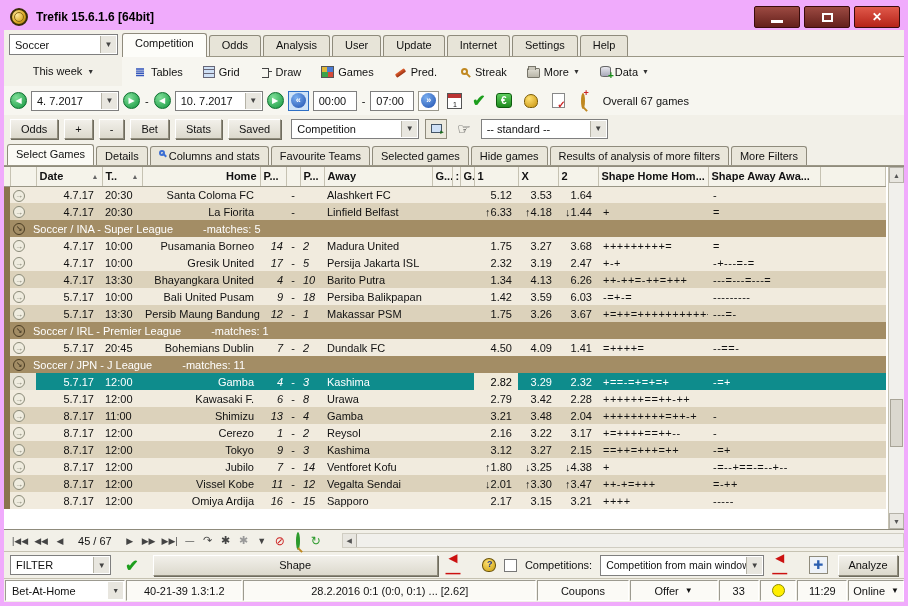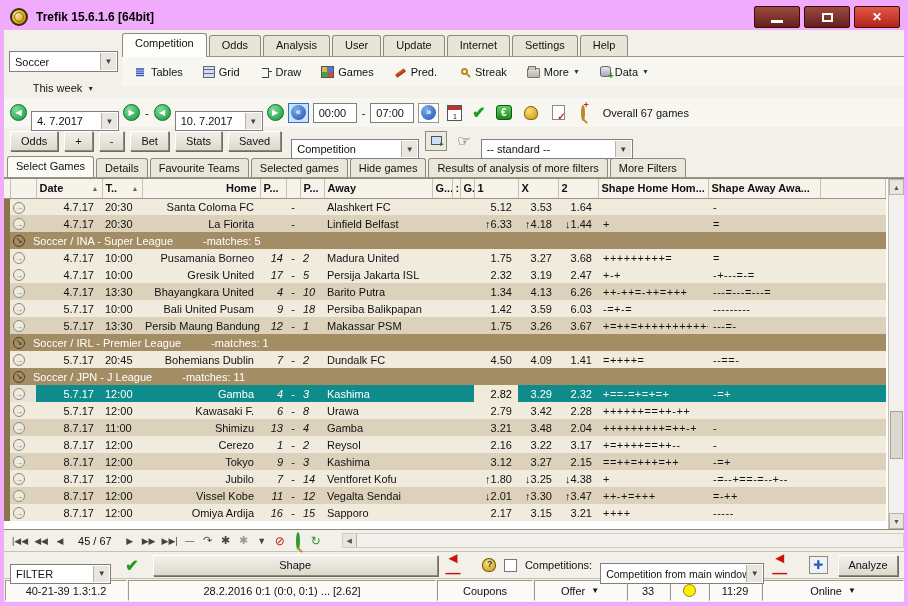--- a/index.html
+++ b/index.html
@@ -19,21 +19,21 @@
   .winbtn.close { background:linear-gradient(#e0594a,#b52318); }
   .glyph-min { width:12px; height:3px; background:#fff; margin-top:8px; }
   .glyph-max { width:11px; height:9px; border:2px solid #fff; }
   .glyph-x { color:#fff; font-size:12px; font-weight:bold; line-height:1; }
 
   
   .content { background:#f2f0e8; height:572px; display:flex; flex-direction:column; font-size:11px; color:#111; }
 
   .toprows { display:flex; }
   .leftcol { width:118px; padding:4px 4px 0 5px; }
-  .combo { background:#fff; border:1px solid #7f7f7f; height:21px; display:flex; align-items:center; position:relative; padding-left:5px;margin-top:17px; }
+  .combo { background:#fff; border:1px solid #7f7f7f; height:21px; display:flex; align-items:center; position:relative; padding-left:5px; }
   .combo .carrow { position:absolute; right:1px; top:1px; bottom:1px; width:16px; background:#e8e6df;
      border-left:1px solid #b5b2a6; display:flex; align-items:center; justify-content:center; font-size:8px; color:#444; }
   .period-btn { margin-top:6px; height:20px; display:flex; align-items:center; justify-content:center; gap:5px; background:#f2f0e8; }
   .rightcol { flex:1; display:flex; flex-direction:column; }
 
   .menutabs { display:flex; align-items:flex-end; height:27px; border-bottom:1px solid #9b9786; padding-top:3px; }
   .mtab { padding:3px 12px 4px; border:1px solid #8f8b7c; border-bottom:none; background:#e7e4d8;
      border-radius:3px 3px 0 0; margin-right:2px; height:21px; }
   .mtab.active { background:#fdfdf9; height:24px; position:relative; top:1px; font-weight:400; }
 
@@ -98,21 +98,21 @@
   .actionrow { display:flex; align-items:center; height:27px; gap:6px; padding-left:6px; background:#f2f0e8; }
   .pbtn { height:20px; border:1px solid #8f8b7c; border-top-color:#fff; border-left-color:#fff;
       background:linear-gradient(#f2f0ea,#dcd9cd); box-shadow:1px 1px 0 #6f6c5e; padding:0 10px;
       display:flex; align-items:center; justify-content:center; min-width:24px; }
   .viewcombo { width:128px; height:20px; margin-left:4px; }
   .import-btn { width:22px; height:20px; border:1px solid #8f8b7c; background:#ece9dd;
       display:flex; align-items:center; justify-content:center; }
   .import-ic { width:11px; height:9px; background:#cfe0f5; border:1px solid #456; position:relative; }
   .import-ic::after { content:'▸'; position:absolute; right:-3px; bottom:-4px; font-size:7px; color:#1a6a1a; }
   .hand-icon { font-size:15px; color:#222; margin:0 4px; }
-  .stdcombo { width:152px; height:20px; }
+  .stdcombo { width:127px; height:20px; }
 
   
   .viewtabs { display:flex; align-items:flex-end; height:24px; background:#f2f0e8; padding-left:3px; border-bottom:1px solid #9b9786; }
   .vtab { padding:3px 8px 3px; border:1px solid #8f8b7c; border-bottom:none; background:#e9e6da;
       border-radius:3px 3px 0 0; margin-right:2px; display:flex; align-items:flex-start; gap:4px; white-space:nowrap; }
   .vtab.active { background:#fbfaf5; padding-bottom:5px; }
   .vmag { width:6px; height:6px; border:2px solid #3b6fd4; border-radius:50%; position:relative; }
   .vmag::after { content:''; position:absolute; width:5px; height:2px; background:#3b6fd4; transform:rotate(45deg); right:-4px; bottom:-2px; }
 
   
@@ -330,20 +330,24 @@
     </div>
 
     <div class="viewtabs" id="view-tabs">
         <div class="vtab active">
           <span>Select Games</span>
         </div>
         <div class="vtab">
           <span>Details</span>
         </div>
         <div class="vtab">
+          <span class="vmag"></span>
+          <span>Columns and stats</span>
+        </div>
+        <div class="vtab">
           <span>Favourite Teams</span>
         </div>
         <div class="vtab">
           <span>Selected games</span>
         </div>
         <div class="vtab">
           <span>Hide games</span>
         </div>
         <div class="vtab">
           <span>Results of analysis of more filters</span>
@@ -792,20 +796,24 @@
       <div class="combo compcombo">
         <span style="font-size:10.5px">Competition from main window</span>
         <span class="carrow">▼</span>
       </div>
       <span class="red-arrow">◄—</span>
       <span class="move-ic">✚</span>
       <span class="pbtn analyze-btn">Analyze</span>
     </div>
 
     <div class="statusbar">
+      <div class="scell scombo">
+        <span>Bet-At-Home</span>
+        <span class="carrow">▼</span>
+      </div>
       <div class="scell" style="width:122px">40-21-39 1.3:1.2</div>
       <div class="scell" style="width:308px">28.2.2016 0:1 (0:0, 0:1) ... [2.62]</div>
       <div class="scell" style="width:96px">Coupons</div>
       <div class="scell" style="width:92px">
         <span>Offer</span>
         <span class="sb-arrow">▼</span>
       </div>
       <div class="scell" style="width:42px">33</div>
       <div class="scell" style="width:38px">
           <span class="yellowdot"></span>

